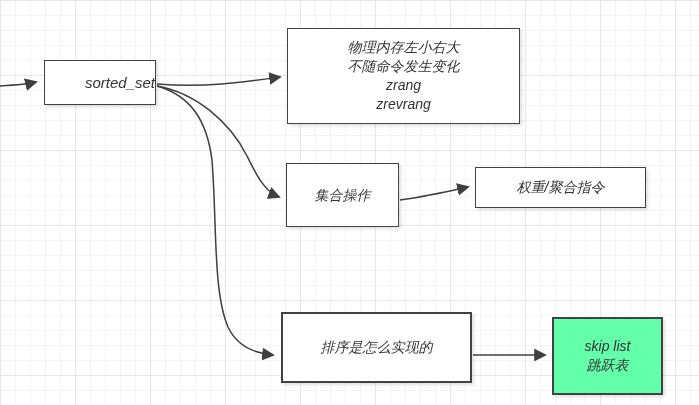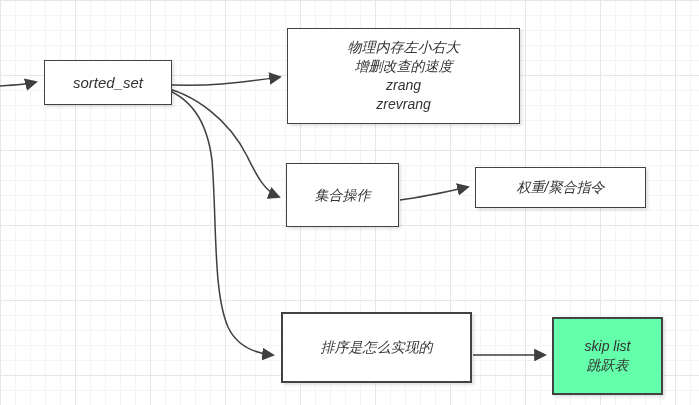--- a/index.html
+++ b/index.html
@@ -38,21 +38,21 @@
     justify-content: center;
     color: #333333;
     font-size: 14px;
     line-height: 19px;
     text-align: center;
     white-space: nowrap;
     font-style: italic;
   }
   .node span { display: block; }
 
-  #node-sorted-set          { left: 44px;  top: 60px;  width: 128px; height: 45px; font-size: 15px; }
+  #node-sorted-set          { left: 44px;  top: 60px;  width: 112px; height: 45px; font-size: 15px; align-items: flex-end; }
   #node-physical-memory     { left: 287px; top: 28px;  width: 233px; height: 96px; }
   #node-set-operations      { left: 286px; top: 163px; width: 113px; height: 64px; }
   #node-weight-aggregate    { left: 475px; top: 167px; width: 171px; height: 41px; }
   #node-sort-implementation { left: 281px; top: 312px; width: 191px; height: 71px; border-width: 2px; }
   #node-skip-list           { left: 552px; top: 317px; width: 111px; height: 78px; border-width: 2px; }
 </style>
 </head>
 <body>
 
 <svg id="connector-layer" viewBox="0 0 699 405" xmlns="http://www.w3.org/2000/svg">
@@ -70,21 +70,21 @@
     <path d="M 473 355 L 545 355" marker-end="url(#arrowhead)"></path>
   </g>
 </svg>
 
 <div class="node" id="node-sorted-set">
   <span>sorted_set</span>
 </div>
 
 <div class="node" id="node-physical-memory">
   <span>物理内存左小右大</span>
-  <span>增删改查的速度</span>
+  <span>不随命令发生变化</span>
   <span>zrang</span>
   <span>zrevrang</span>
 </div>
 
 <div class="node" id="node-set-operations">
   <span>集合操作</span>
 </div>
 
 <div class="node" id="node-weight-aggregate">
   <span>权重/聚合指令</span>

